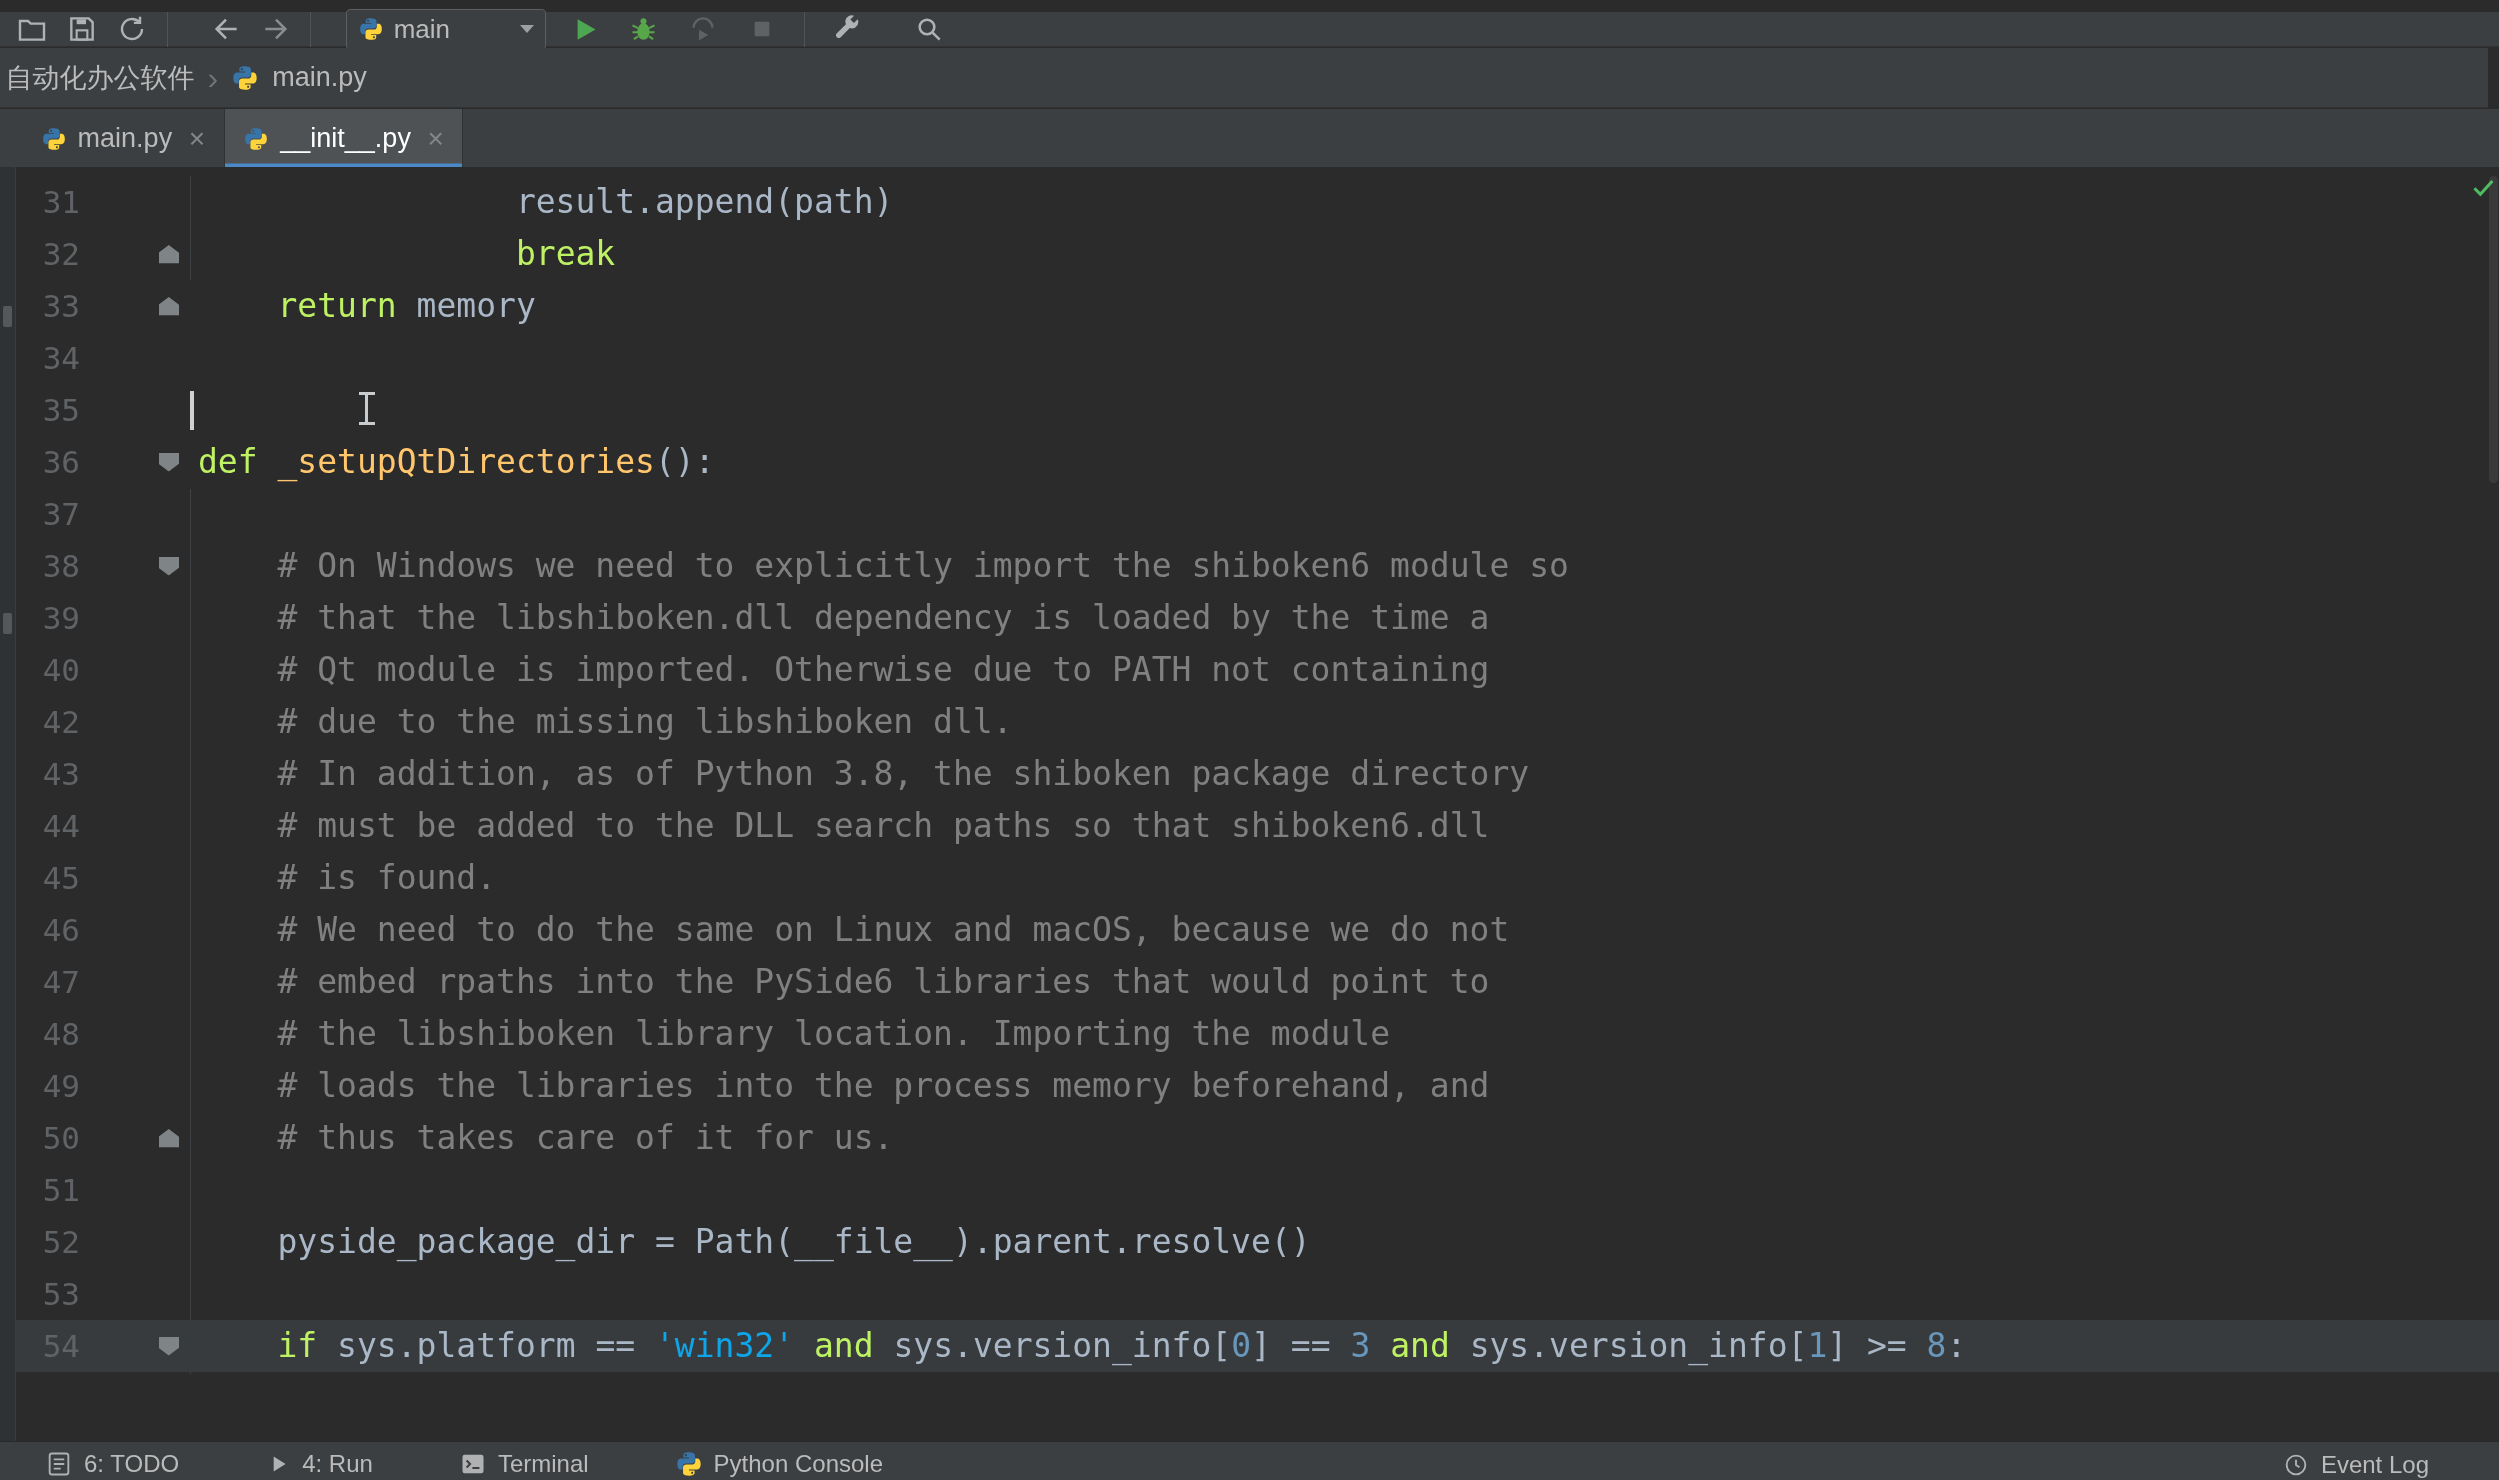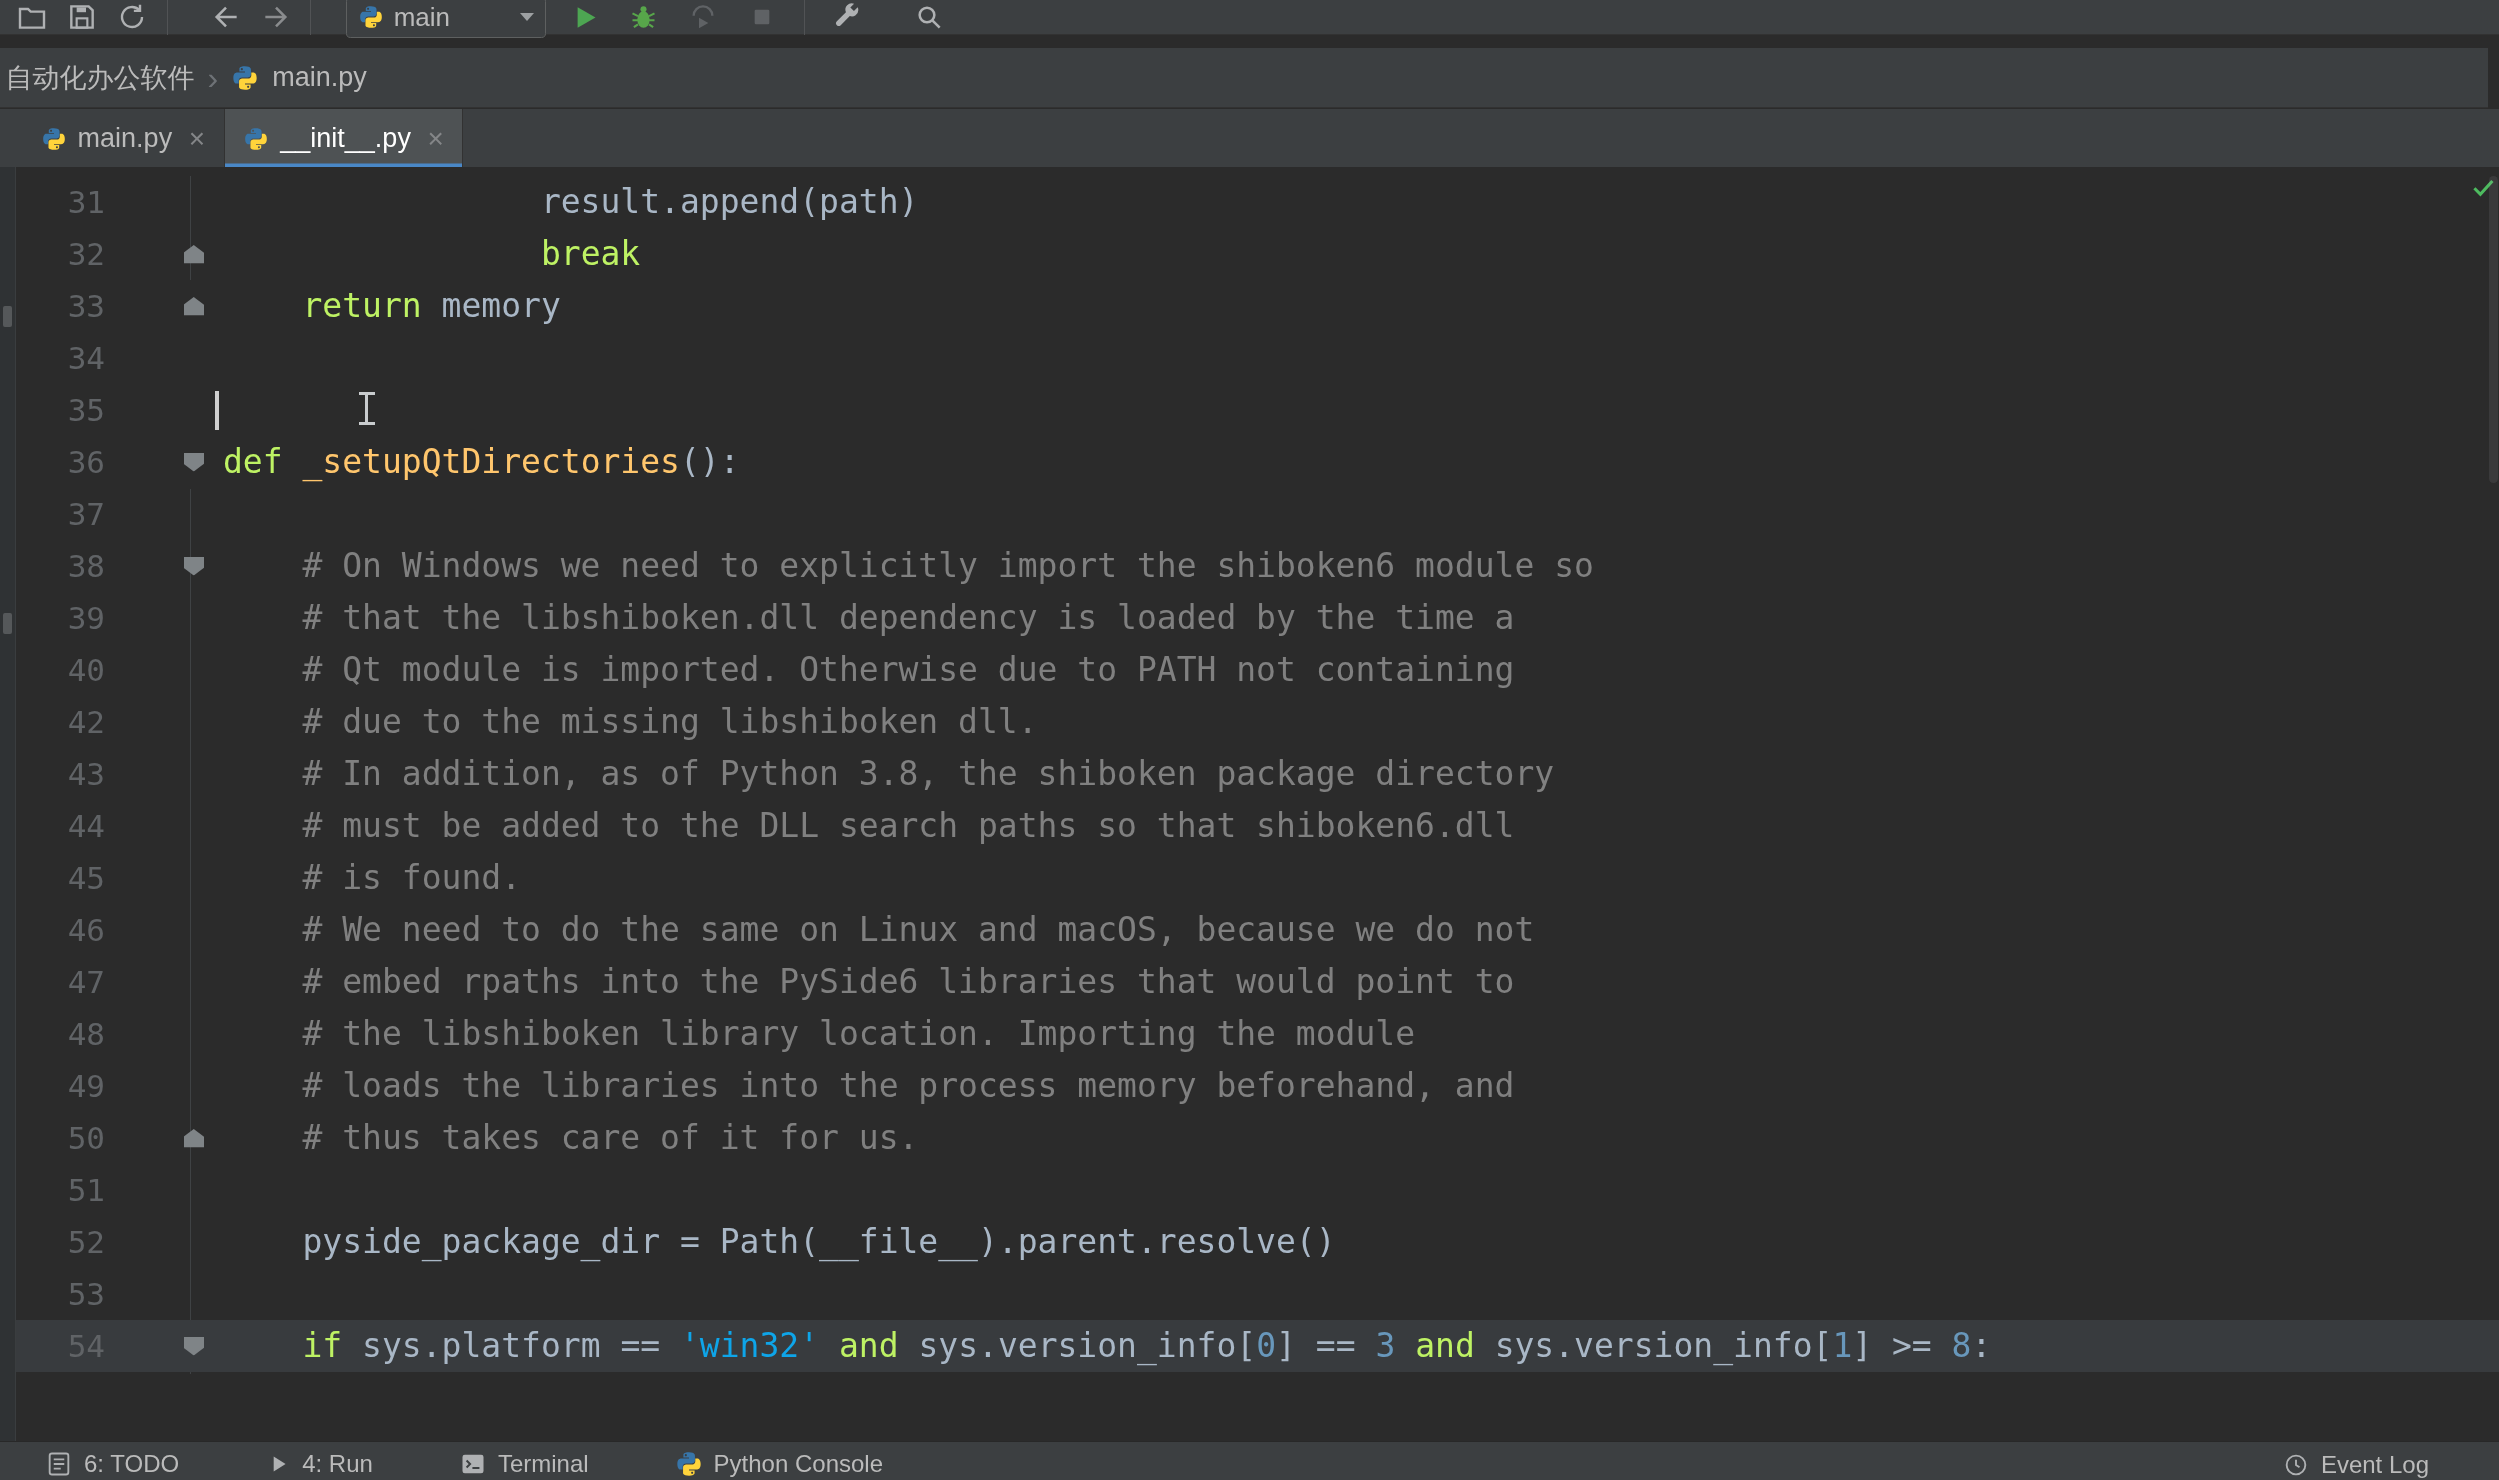--- a/index.html
+++ b/index.html
@@ -1,21 +1,21 @@
 <!DOCTYPE html>
 <html style="font-size:15px"><head>
 <meta charset="utf-8">
 <style>
   * { margin:0; padding:0; box-sizing:border-box; user-select:none; }
   html,body { width:2500px; height:1480px; overflow:hidden; background:#2B2B2B;
               font-family:"Liberation Sans", sans-serif; }
   .ide { position:relative; width:2500px; height:1480px; background:#2B2B2B; }
 
   
-  .toolbar { position:absolute; top:0; left:0; right:0; height:35px; background:#3C3F41;
+  .toolbar { position:absolute; top:12px; left:0; right:0; height:35px; background:#3C3F41;
              border-bottom:0.9px solid #323232; display:flex; align-items:center; padding-left:7.4px; }
   .tbtn { width:50px; height:43px; border:none; background:transparent; display:flex;
           align-items:center; justify-content:center; flex:none; cursor:default; }
   .tsep { width:0.9px; height:35px; background:#515355; margin:0 9.3px; flex:none; }
   .runcombo { margin-left:26px; width:200px; height:41px; border:0.9px solid #5E6060; border-radius:4.6px;
               display:flex; align-items:center; padding:0 11px; gap:9.3px; background:#3C3F41; flex:none; }
   .runcombo .combo-label { color:#BBBBBB; font-size:26px; flex:1; }
   .combo-caret { width:0; height:0; border-left:7.4px solid transparent; border-right:7.4px solid transparent;
                  border-top:8.4px solid #9DA0A2; }
 
@@ -35,21 +35,21 @@
 
   
   .editor-region { position:absolute; top:167px; left:0; height:1274px; width:2500px; background:#2B2B2B; overflow:hidden; }
   .left-stripe { position:absolute; left:0; top:0; bottom:0; width:16px; background:#2F3234; border-right:0.9px solid #3A3D3F; z-index:4; }
   .stripe-mark { position:absolute; left:2.8px; width:9.3px; height:20.5px; background:#55585A; border-radius:1.9px; }
 
   .code-lines { position:absolute; left:0; top:0; right:0; padding-top:9.3px; }
   .code-line { display:flex; height:52px; line-height:52px;
                font-family:"DejaVu Sans Mono", monospace; font-size:33px; }
   .code-line.hl { background:#383B3E; }
-  .ln { width:80px; flex:none; text-align:right; color:#606366; font-size:31px;margin-left:25px; }
+  .ln { width:80px; flex:none; text-align:right; color:#606366; font-size:31px; }
   .fold-cell { width:110px; flex:none; position:relative; }
   .fold-marker { position:absolute; right:11px; top:50%; transform:translateY(-50%);
                  width:20.5px; height:18.6px; background:#7F8487; }
   .fold-marker.up   { clip-path:polygon(50% 0, 100% 42%, 100% 100%, 0 100%, 0 42%); }
   .fold-marker.down { clip-path:polygon(0 0, 100% 0, 100% 58%, 50% 100%, 0 58%); }
   .code-text { white-space:pre; position:relative; flex:1;padding-left:8px; }
   .tk-def { color:#A9B7C6; } .tk-kw { color:#bef264; } .tk-fn { color:#FFC66D; }
   .tk-com { color:#808080; } .tk-str { color:#0ea5e9; } .tk-num { color:#6897BB; }
   .caret { position:absolute; left:0; top:6.5px; width:3.7px; height:39px; background:#D0D0D0; }
 

